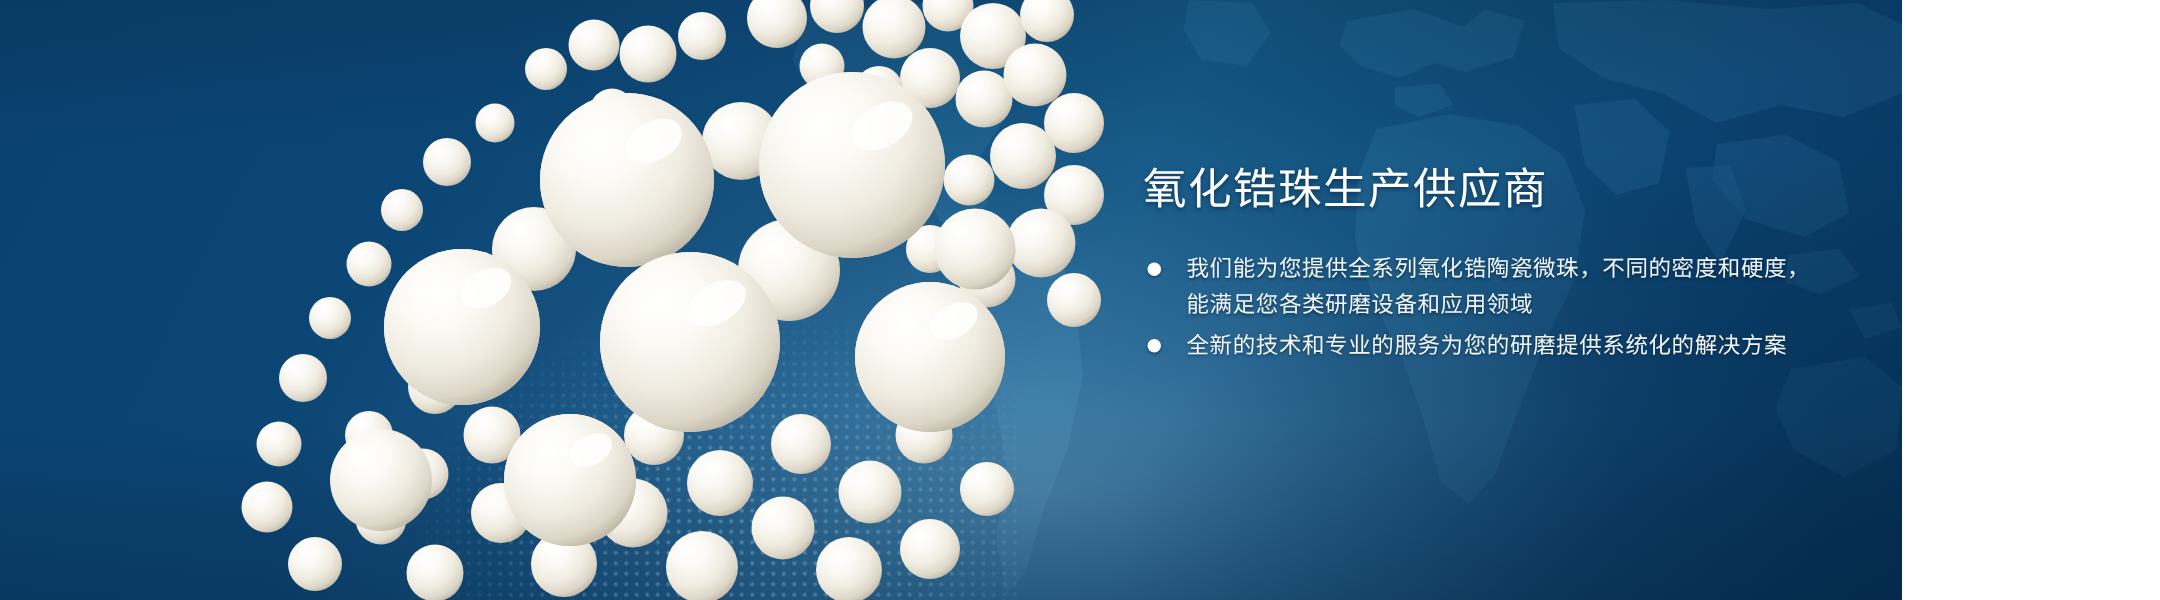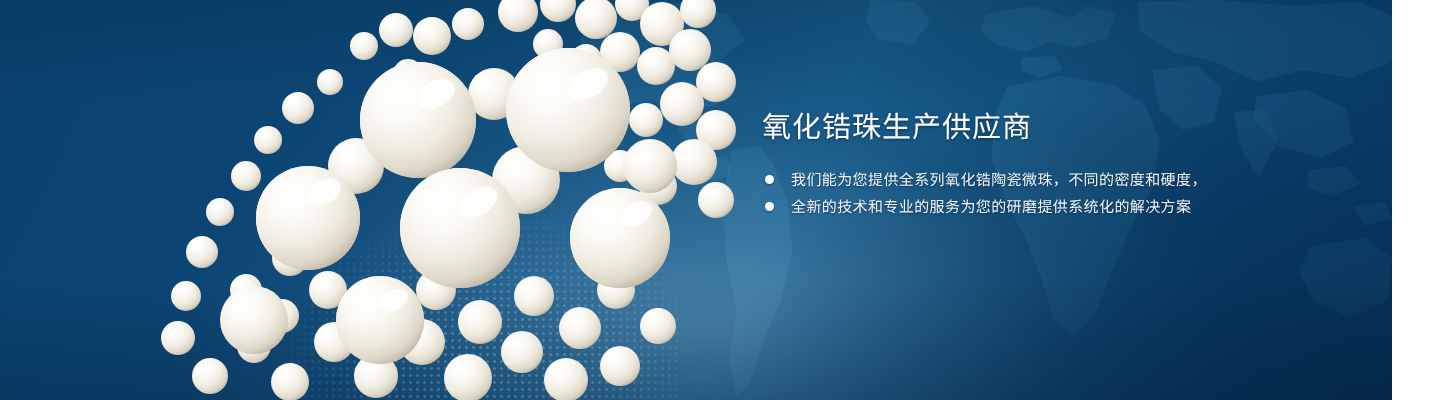--- a/index.html
+++ b/index.html
@@ -7,21 +7,21 @@
     margin: 0;
     padding: 0;
     background: #ffffff;
   }
   body {
     font-family: "Liberation Sans", "DejaVu Sans", sans-serif;
   }
 
   .banner {
     position: relative;
-    width: 1392px;
+    width: 1268px;
     height: 400px;
     overflow: hidden;
     background: #ef4444;
     user-select: none;
   }
 
   
 
   .bg-base {
     position: absolute;
@@ -306,20 +306,21 @@
 
   <div class="copy">
 
     <h1 class="headline">氧化锆珠生产供应商</h1>
 
     <ul class="bullets">
 
       <li class="bullet">
         <span class="bullet-dot"></span>
         <span class="bullet-line">我们能为您提供全系列氧化锆陶瓷微珠，不同的密度和硬度，</span>
+        <span class="bullet-line">能满足您各类研磨设备和应用领域</span>
       </li>
 
       <li class="bullet">
         <span class="bullet-dot"></span>
         <span class="bullet-line">全新的技术和专业的服务为您的研磨提供系统化的解决方案</span>
       </li>
 
 
     </ul>
   </div>

